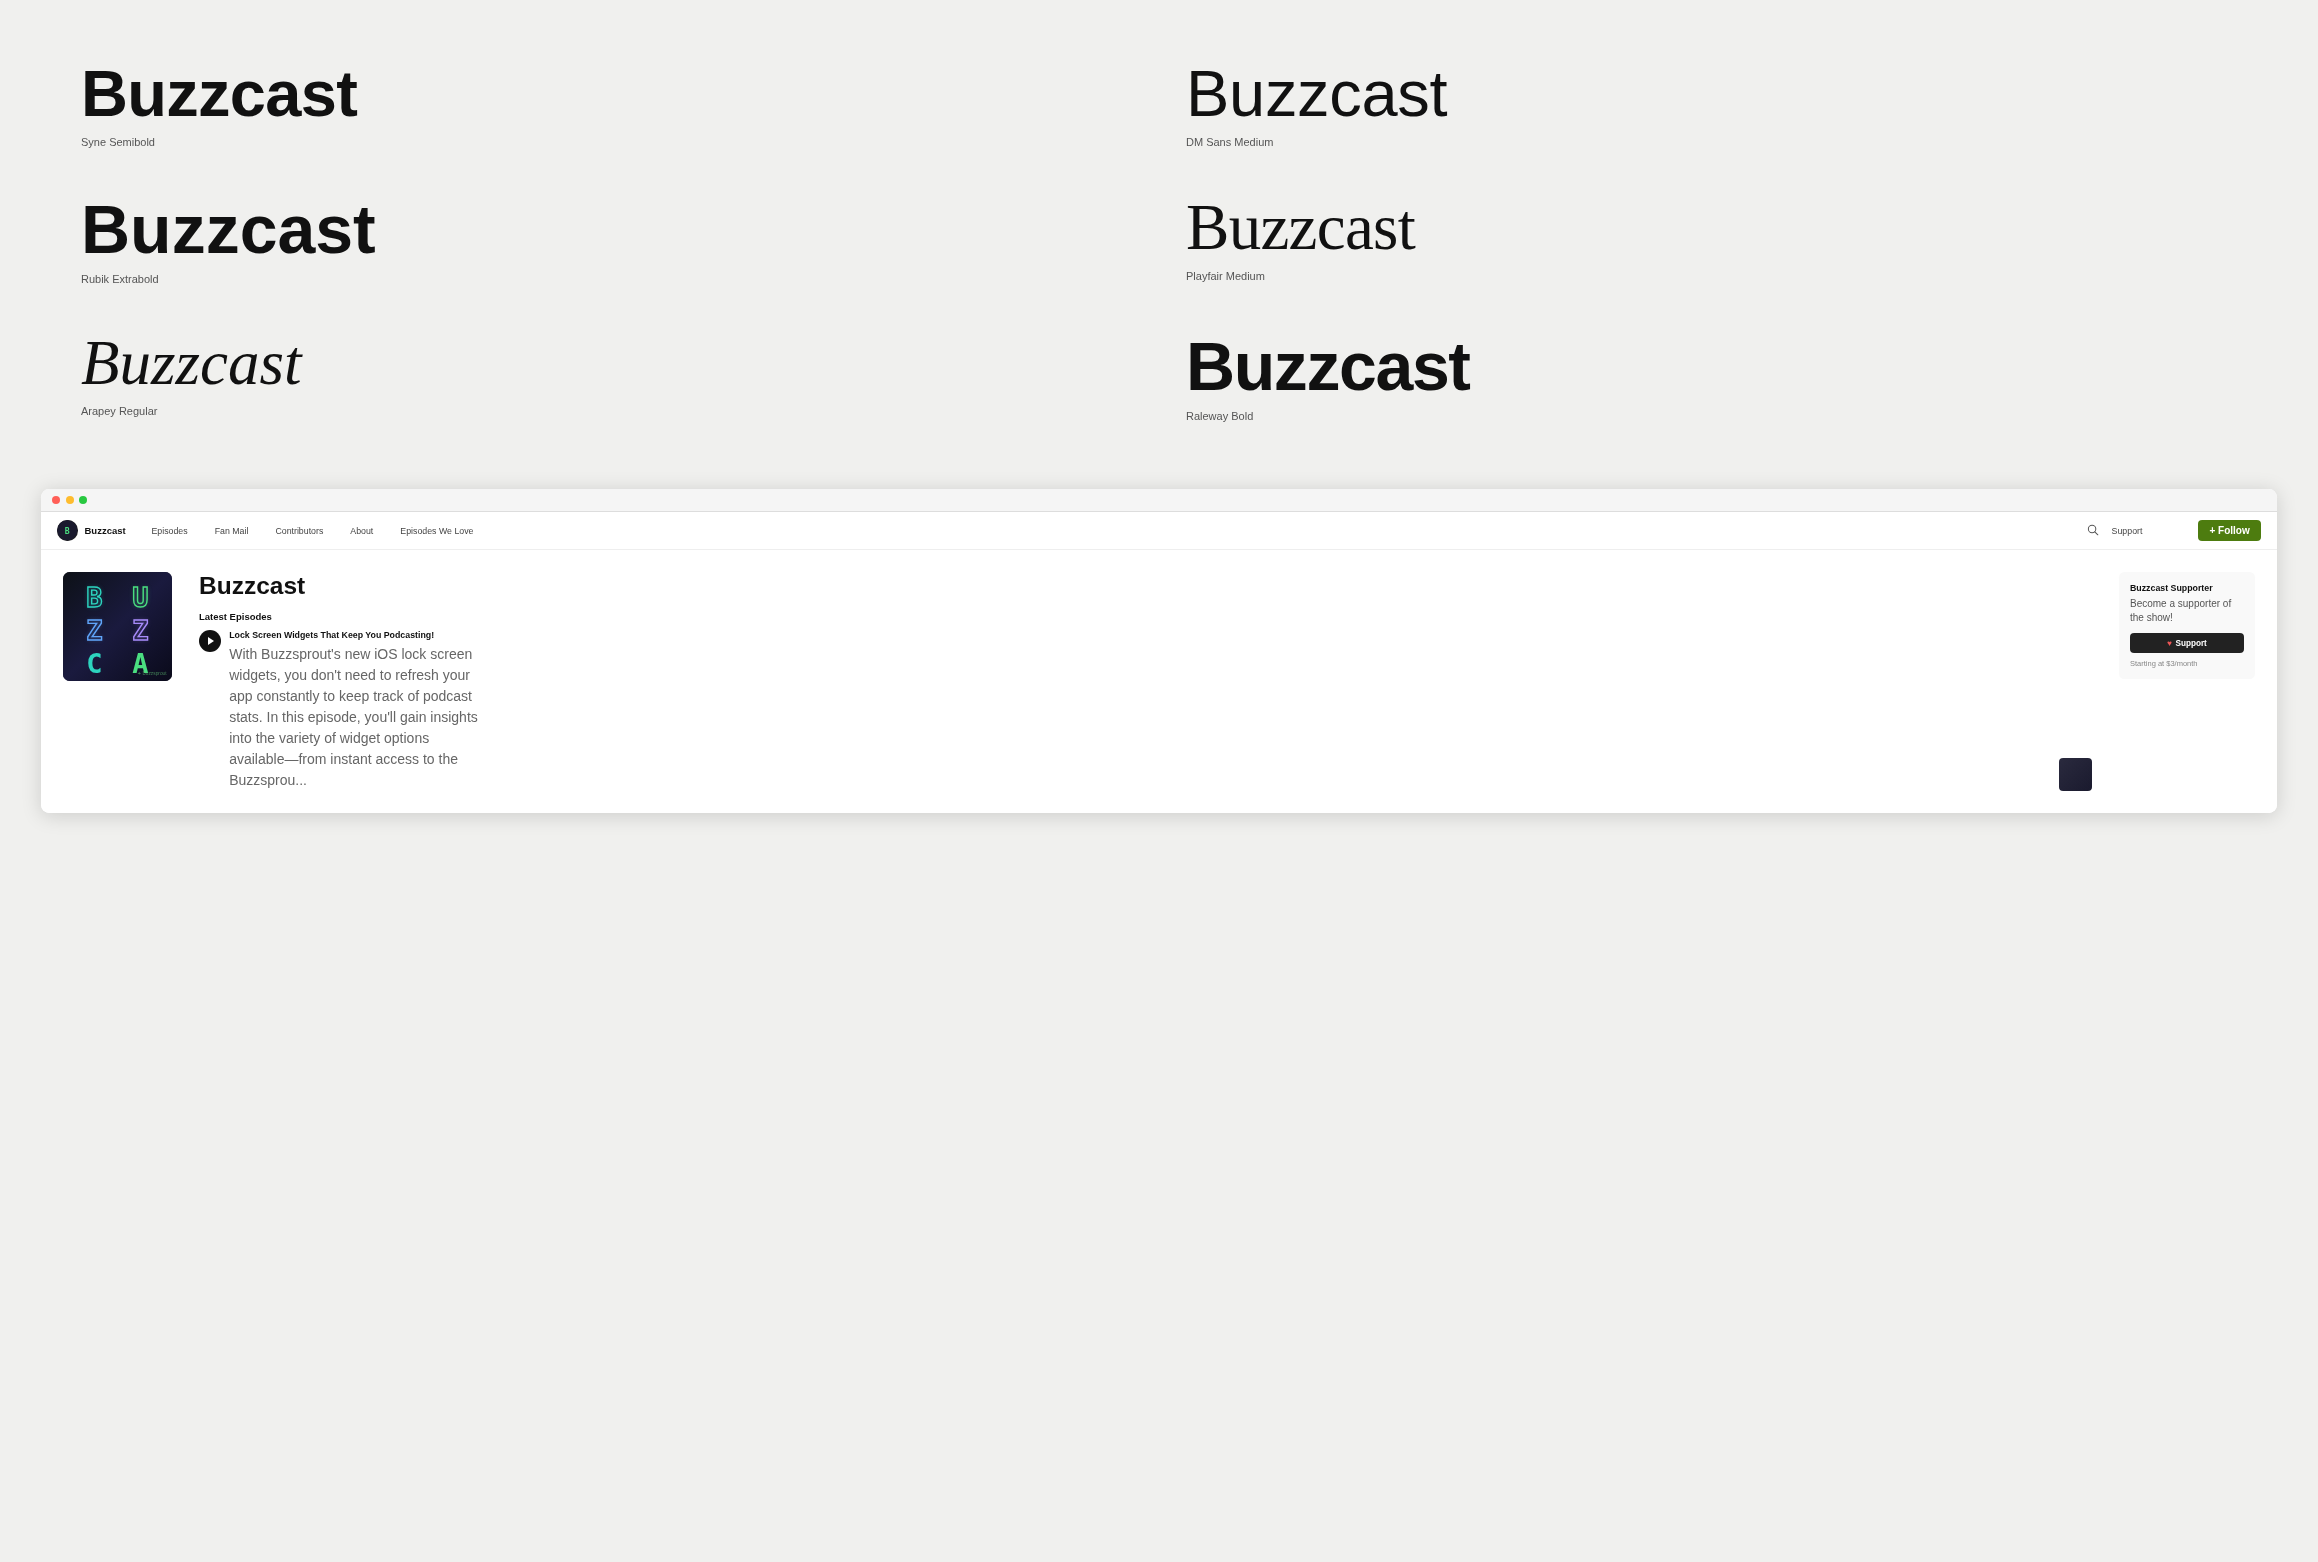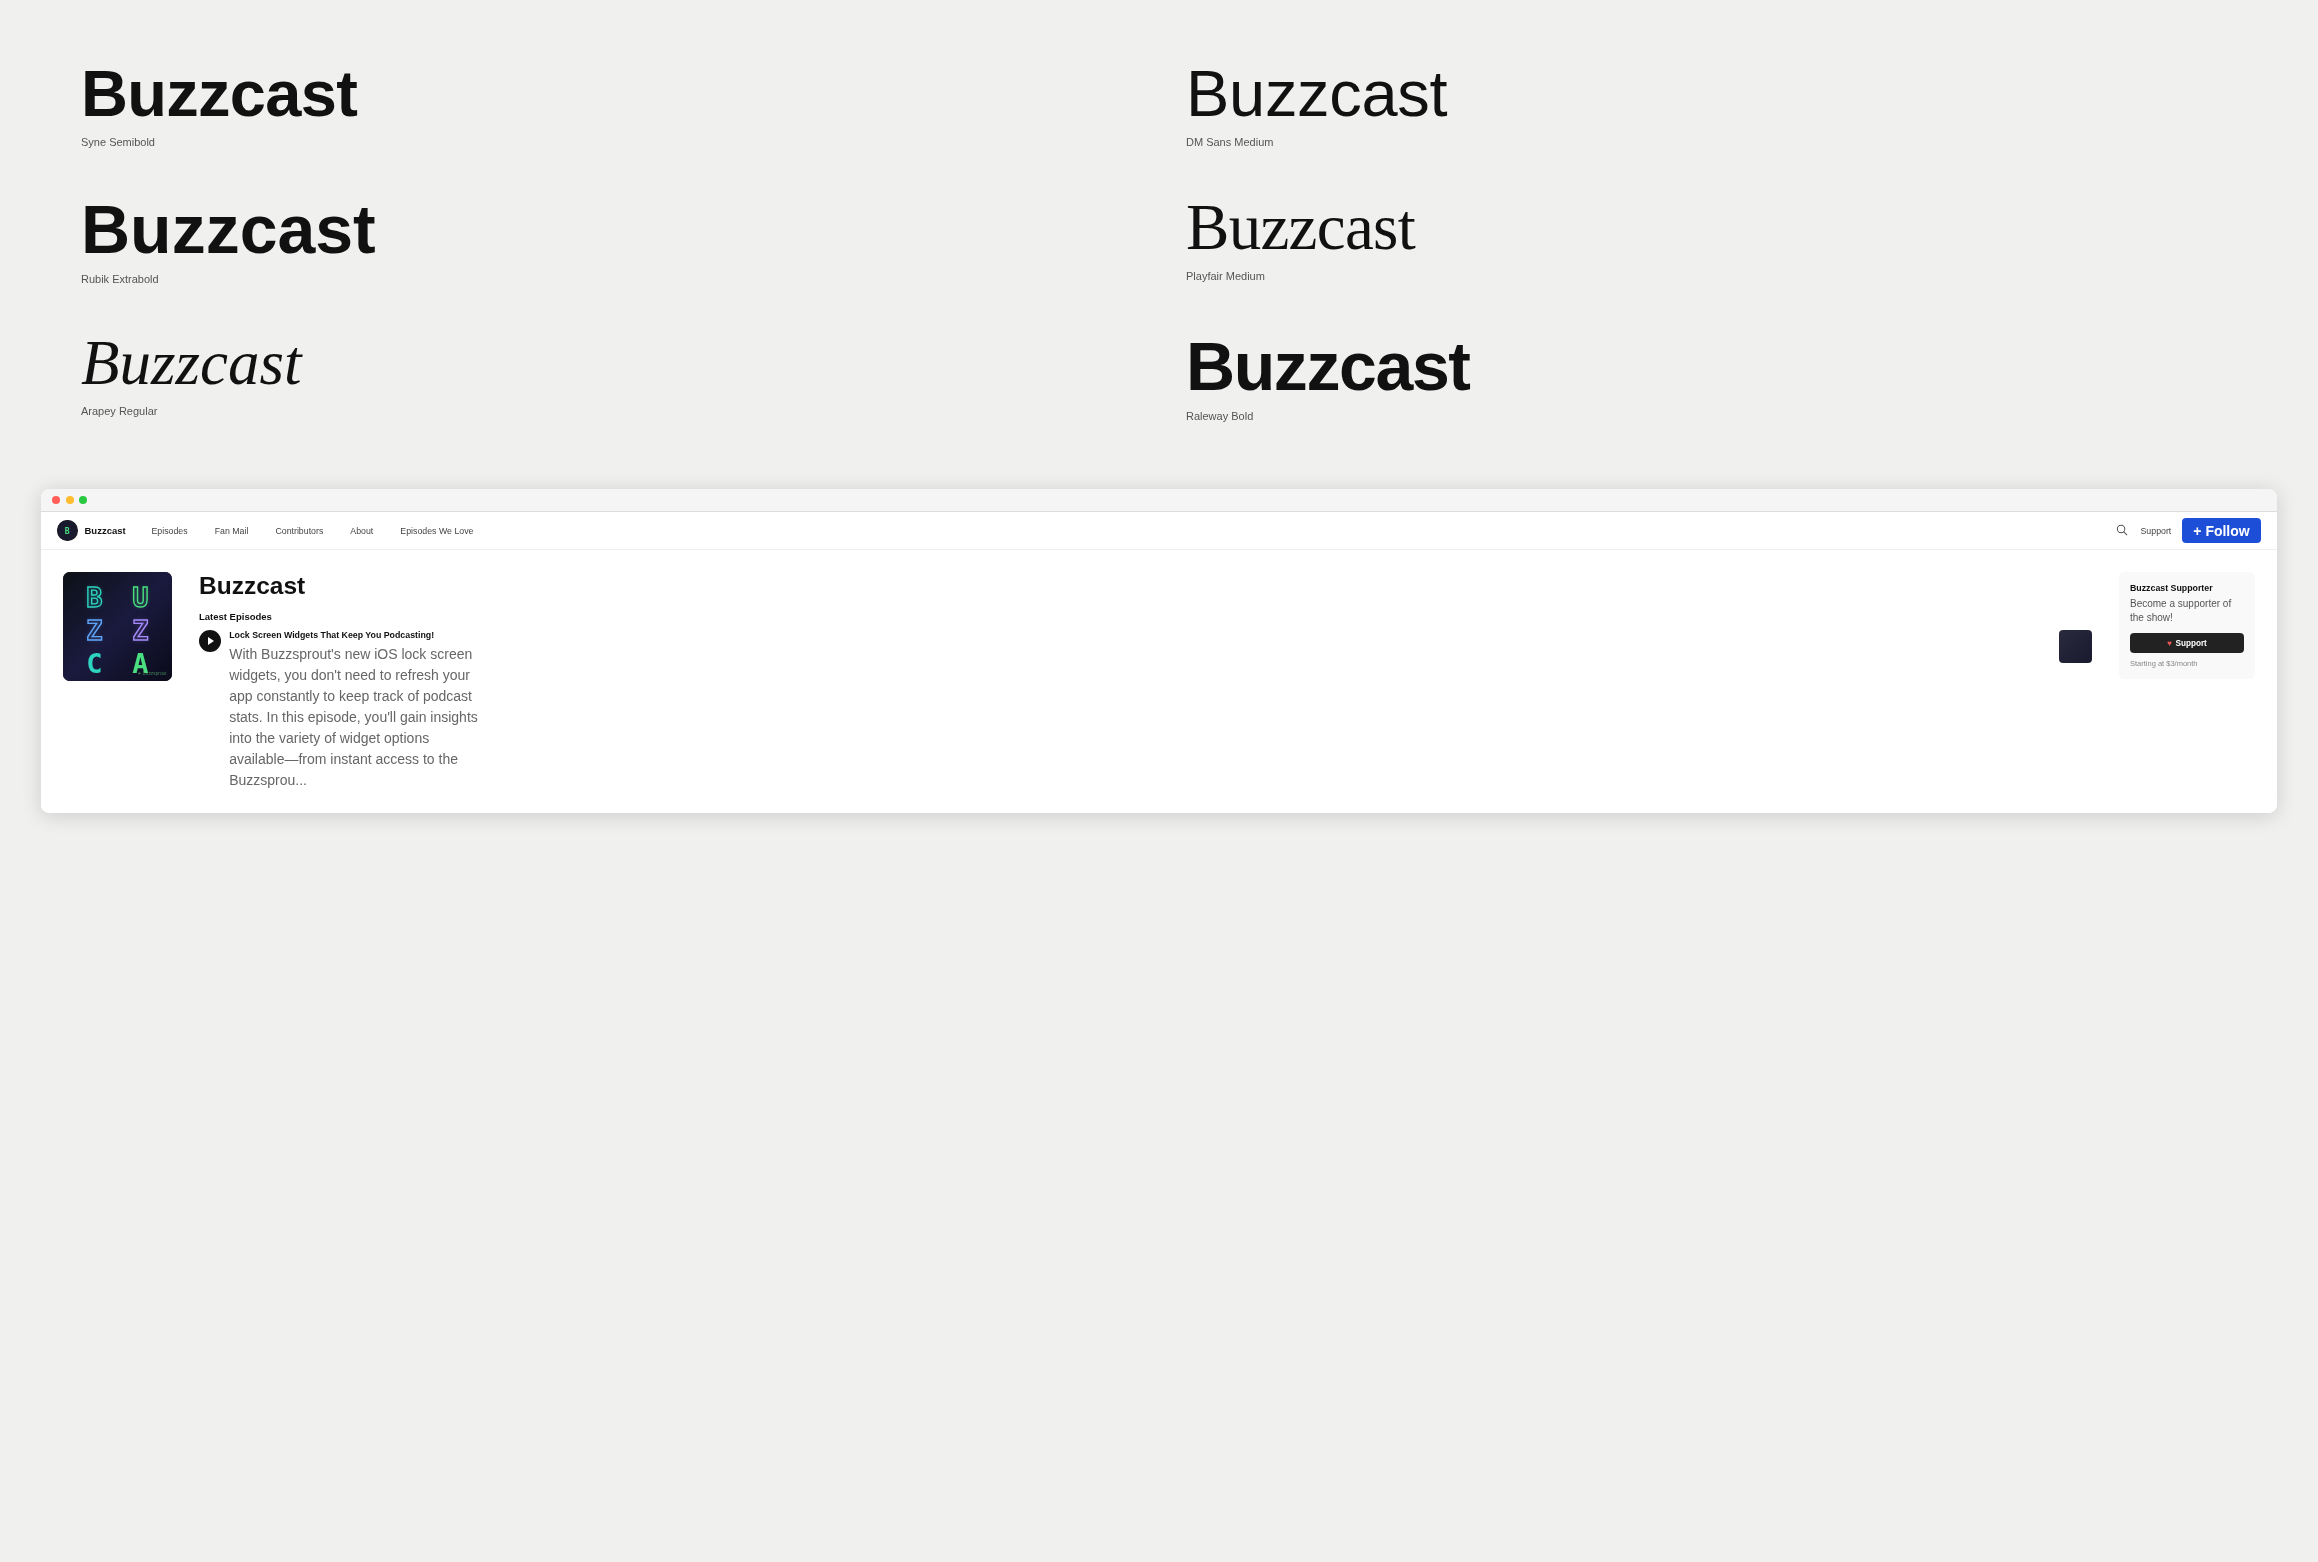--- a/index.html
+++ b/index.html
@@ -145,31 +145,32 @@
       cursor: pointer;
     }
 
     .nav-support {
       font-size: 8.8px;
       color: #444;
       cursor: pointer;
     }
 
     .nav-follow-btn {
-      background: #1d4ed8;
+      background: #4d7c0f;
       color: white;
-      font-size: 14px;
+      font-size: 10px;
       font-weight: 600;
       padding: 4.8px 11px;
       border-radius: 4.1px;
       cursor: pointer;
       border: none;
       display: flex;
       align-items: center;
       gap: 2.7px;
+      margin-left: 45px;
     }
 
     
     .podcast-content {
       background: white;
       padding: 22px 22px;
       display: flex;
       gap: 27px;
       min-height: 136px;
     }
@@ -302,21 +303,21 @@
       width: 33px;
       height: 33px;
       border-radius: 4.1px;
       background: #333;
       flex-shrink: 0;
       margin-left: auto;
     }
 
     .episode-row {
       display: flex;
-      align-items: flex-start;
+      align-items: flex-end;
       gap: 0;
       width: 100%;
     }
 
     
     .cover-art {
       width: 100%;
       height: 100%;
       background: linear-gradient(135deg, #0d1117 0%, #1a1a3e 50%, #0a0a1a 100%);
       display: flex;

